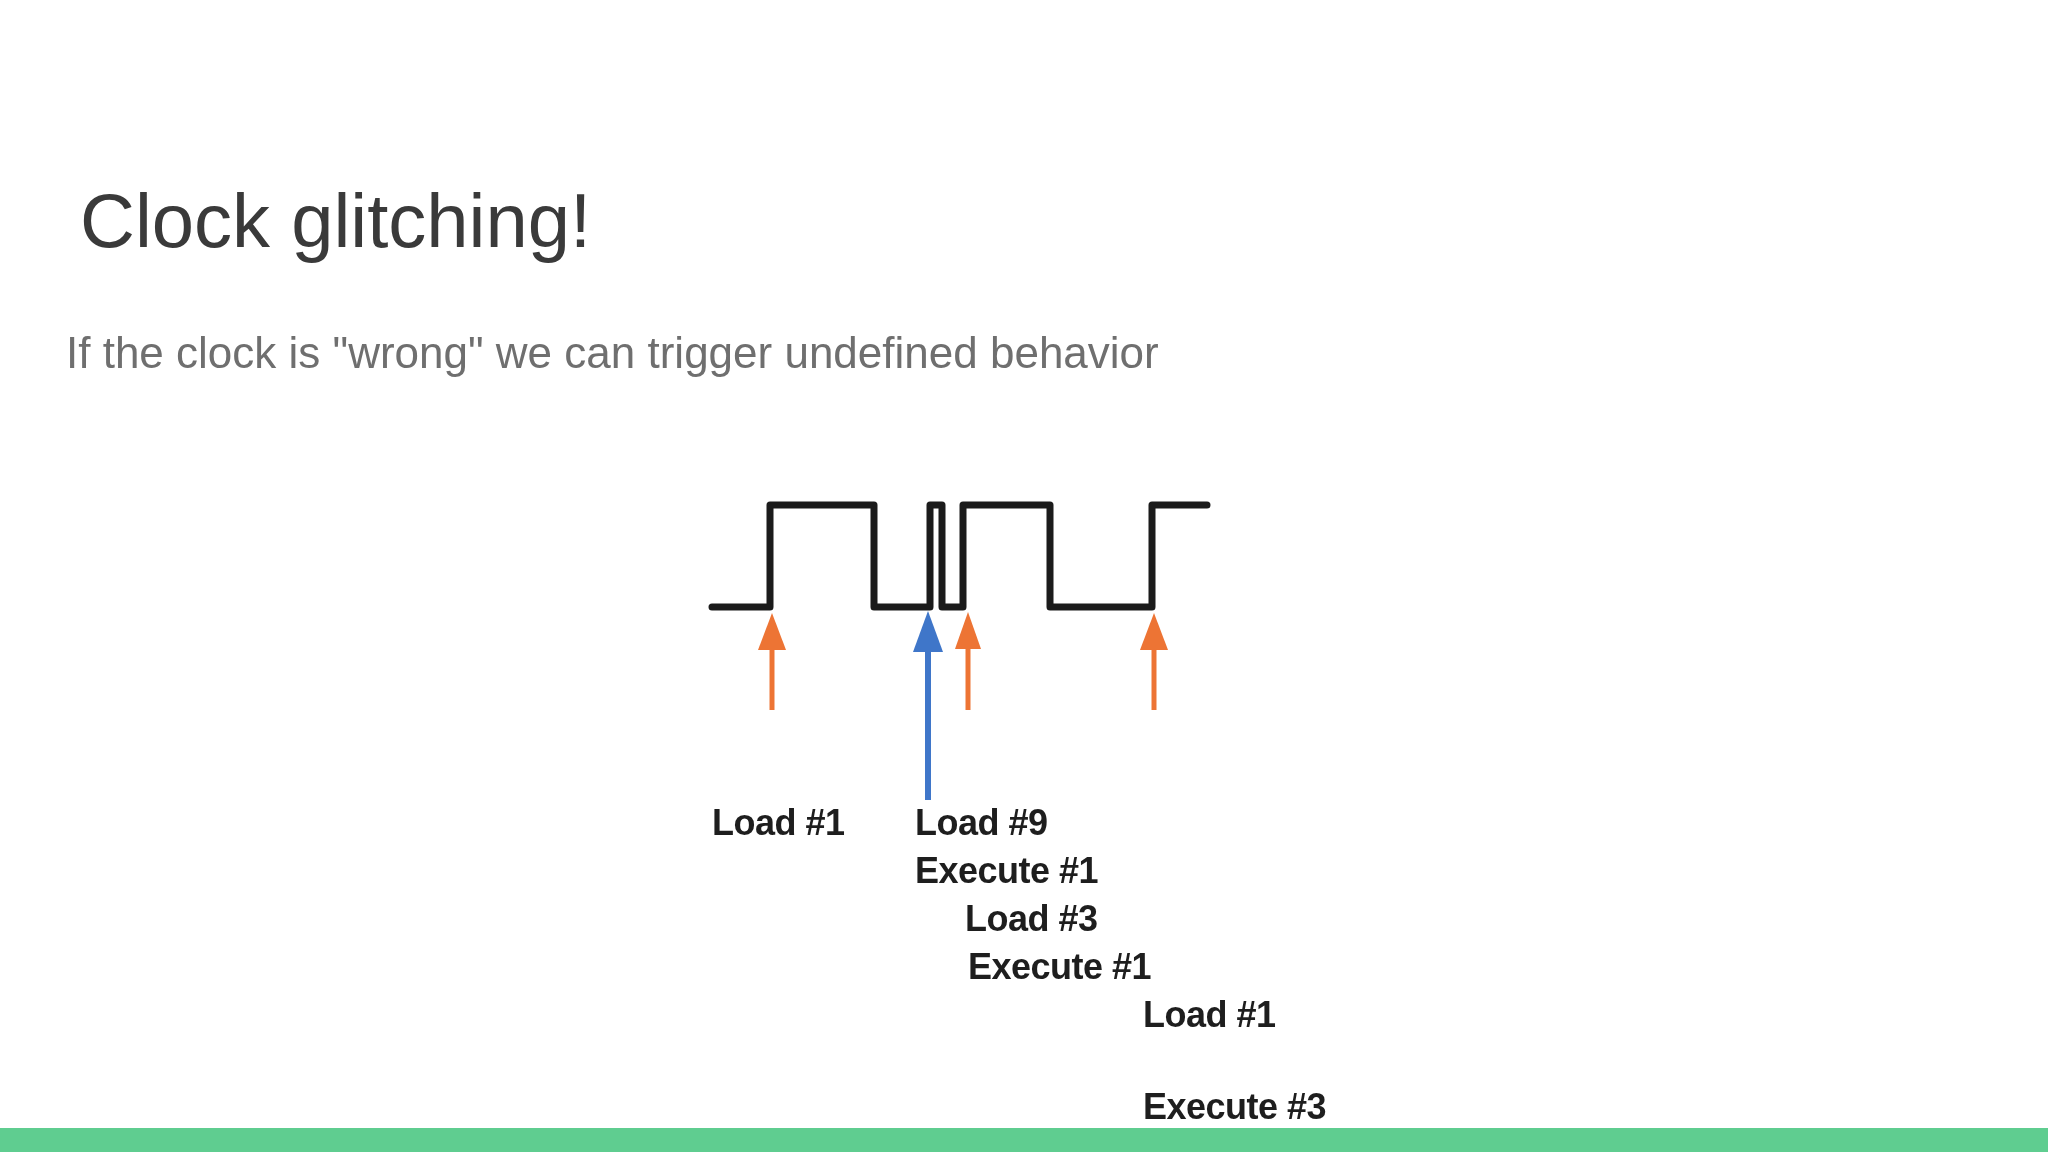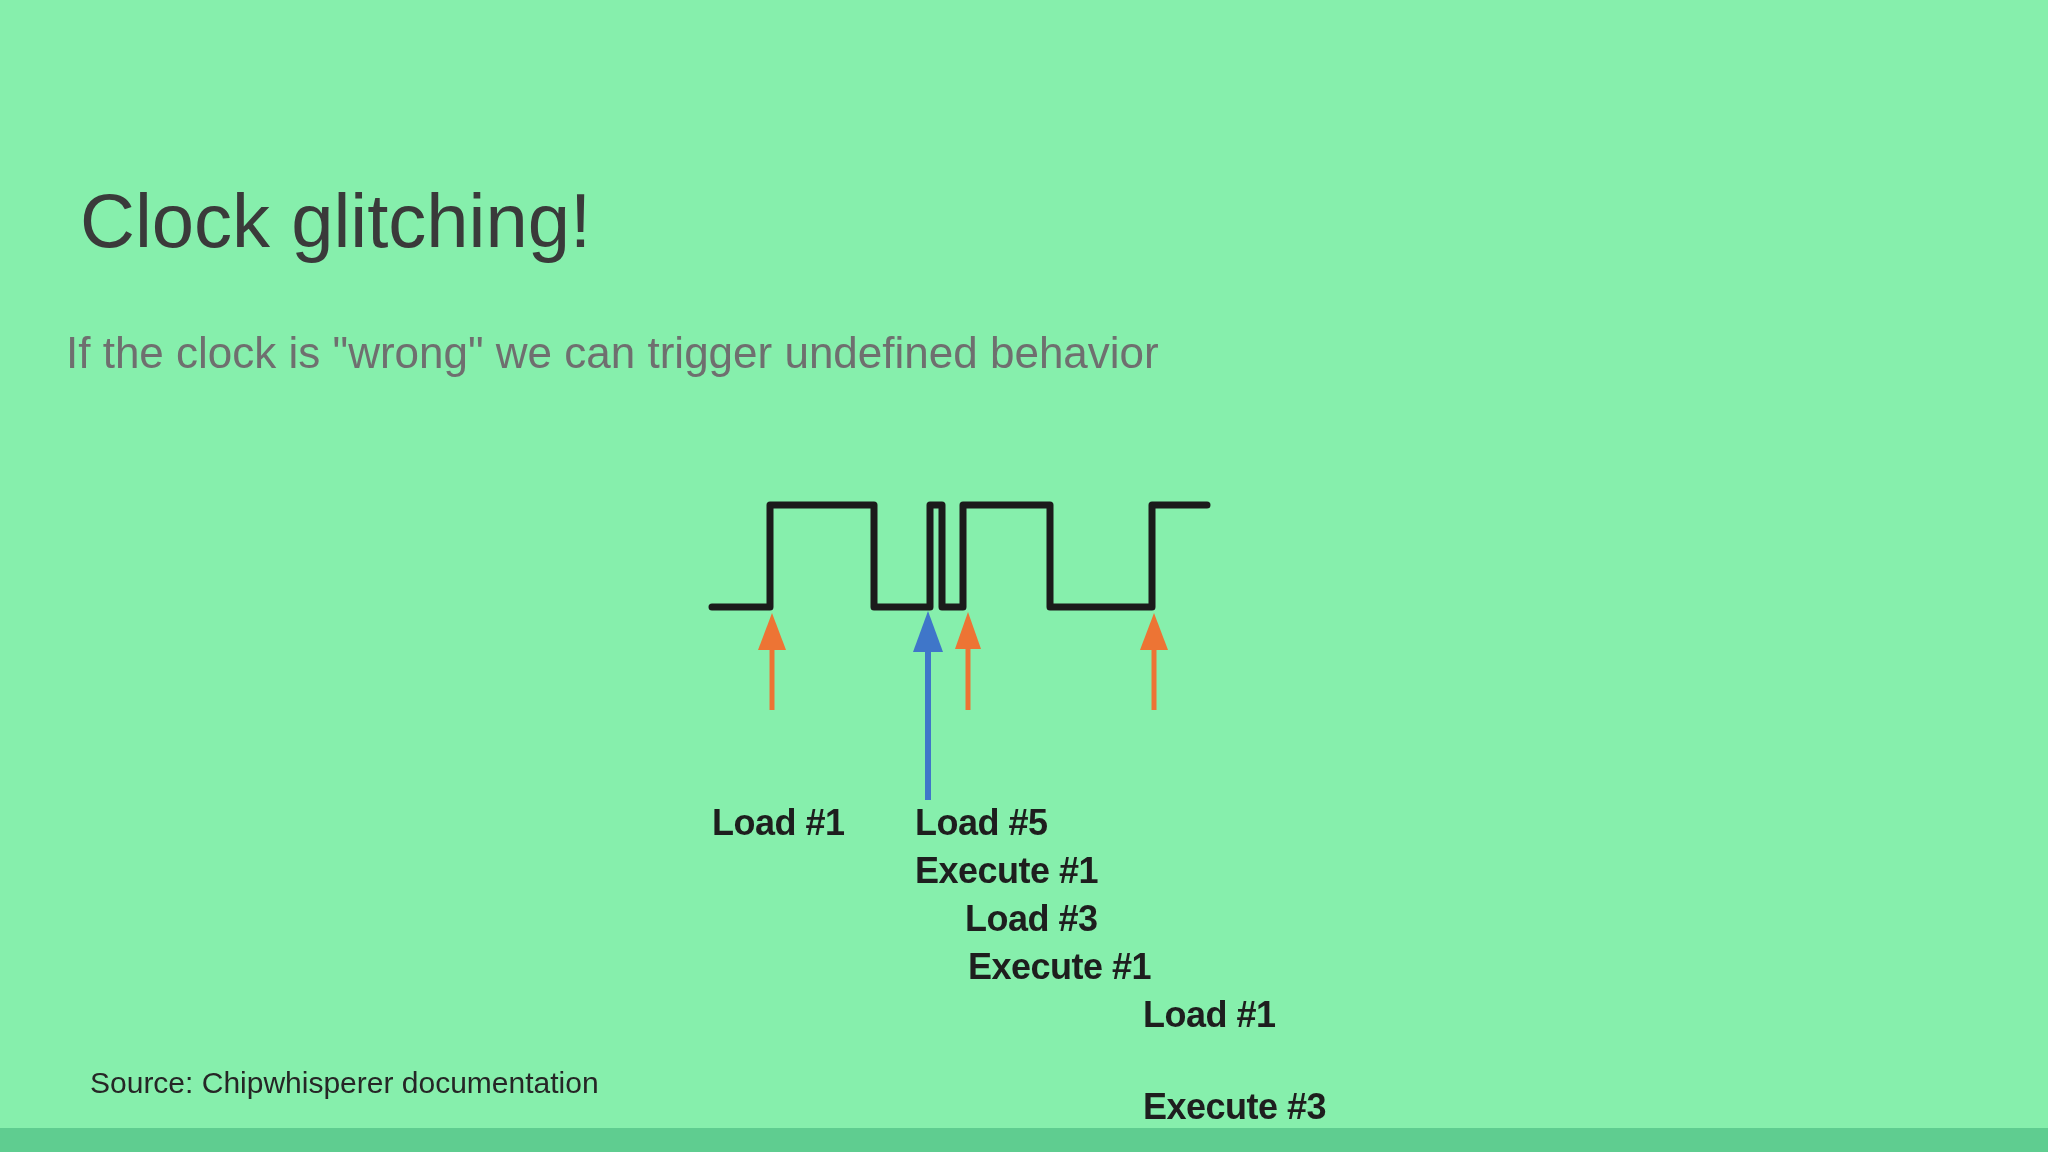--- a/index.html
+++ b/index.html
@@ -1,20 +1,20 @@
 <!DOCTYPE html>
 <html><head>
 <meta charset="utf-8">
 <style>
   html, body { margin: 0; padding: 0; background: #e8e8e8; }
   .slide {
     position: relative;
     width: 2048px;
     height: 1152px;
-    background: #86efac;
+    background: #ffffff;
     overflow: hidden;
     font-family: "Liberation Sans", sans-serif;
   }
   .title {
     position: absolute;
     left: 80px;
     top: 126px;
     font-size: 76px;
     font-weight: 400;
     color: #3a3a3a;
@@ -97,25 +97,24 @@
       </g>
 
       <g>
         <line x1="1154" y1="710" x2="1154" y2="646" stroke="#ed7434" stroke-width="5"></line>
         <polygon points="1154,613 1140,650 1168,650" fill="#ed7434"></polygon>
       </g>
     </svg>
 
     
     <span class="dlabel" style="left: 712px; top: 802px; color: rgb(30, 30, 30);">Load #1</span>
-    <span class="dlabel" style="left: 915px; top: 802px; color: rgb(30, 30, 30);">Load #5</span>
+    <span class="dlabel" style="left: 915px; top: 802px; color: rgb(30, 30, 30);">Load #9</span>
     <span class="dlabel" style="left: 915px; top: 850px; color: rgb(30, 30, 30);">Execute #1</span>
     <span class="dlabel" style="left: 965px; top: 898px; color: rgb(30, 30, 30);">Load #3</span>
     <span class="dlabel" style="left: 968px; top: 946px; color: rgb(30, 30, 30);">Execute #1</span>
     <span class="dlabel" style="left: 1143px; top: 994px; color: rgb(30, 30, 30);">Load #1</span>
     <span class="dlabel" style="left: 1143px; top: 1042px; color: rgb(30, 30, 30); margin-top: 44px;">Execute #3</span>
   </div>
 
-  <div class="source" style="color: rgb(38, 38, 38);">Source: Chipwhisperer documentation</div>
 
   <div class="accent-bar" style="background-color: rgb(95, 205, 144);"></div>
 
 </div>
 
 </body></html>

